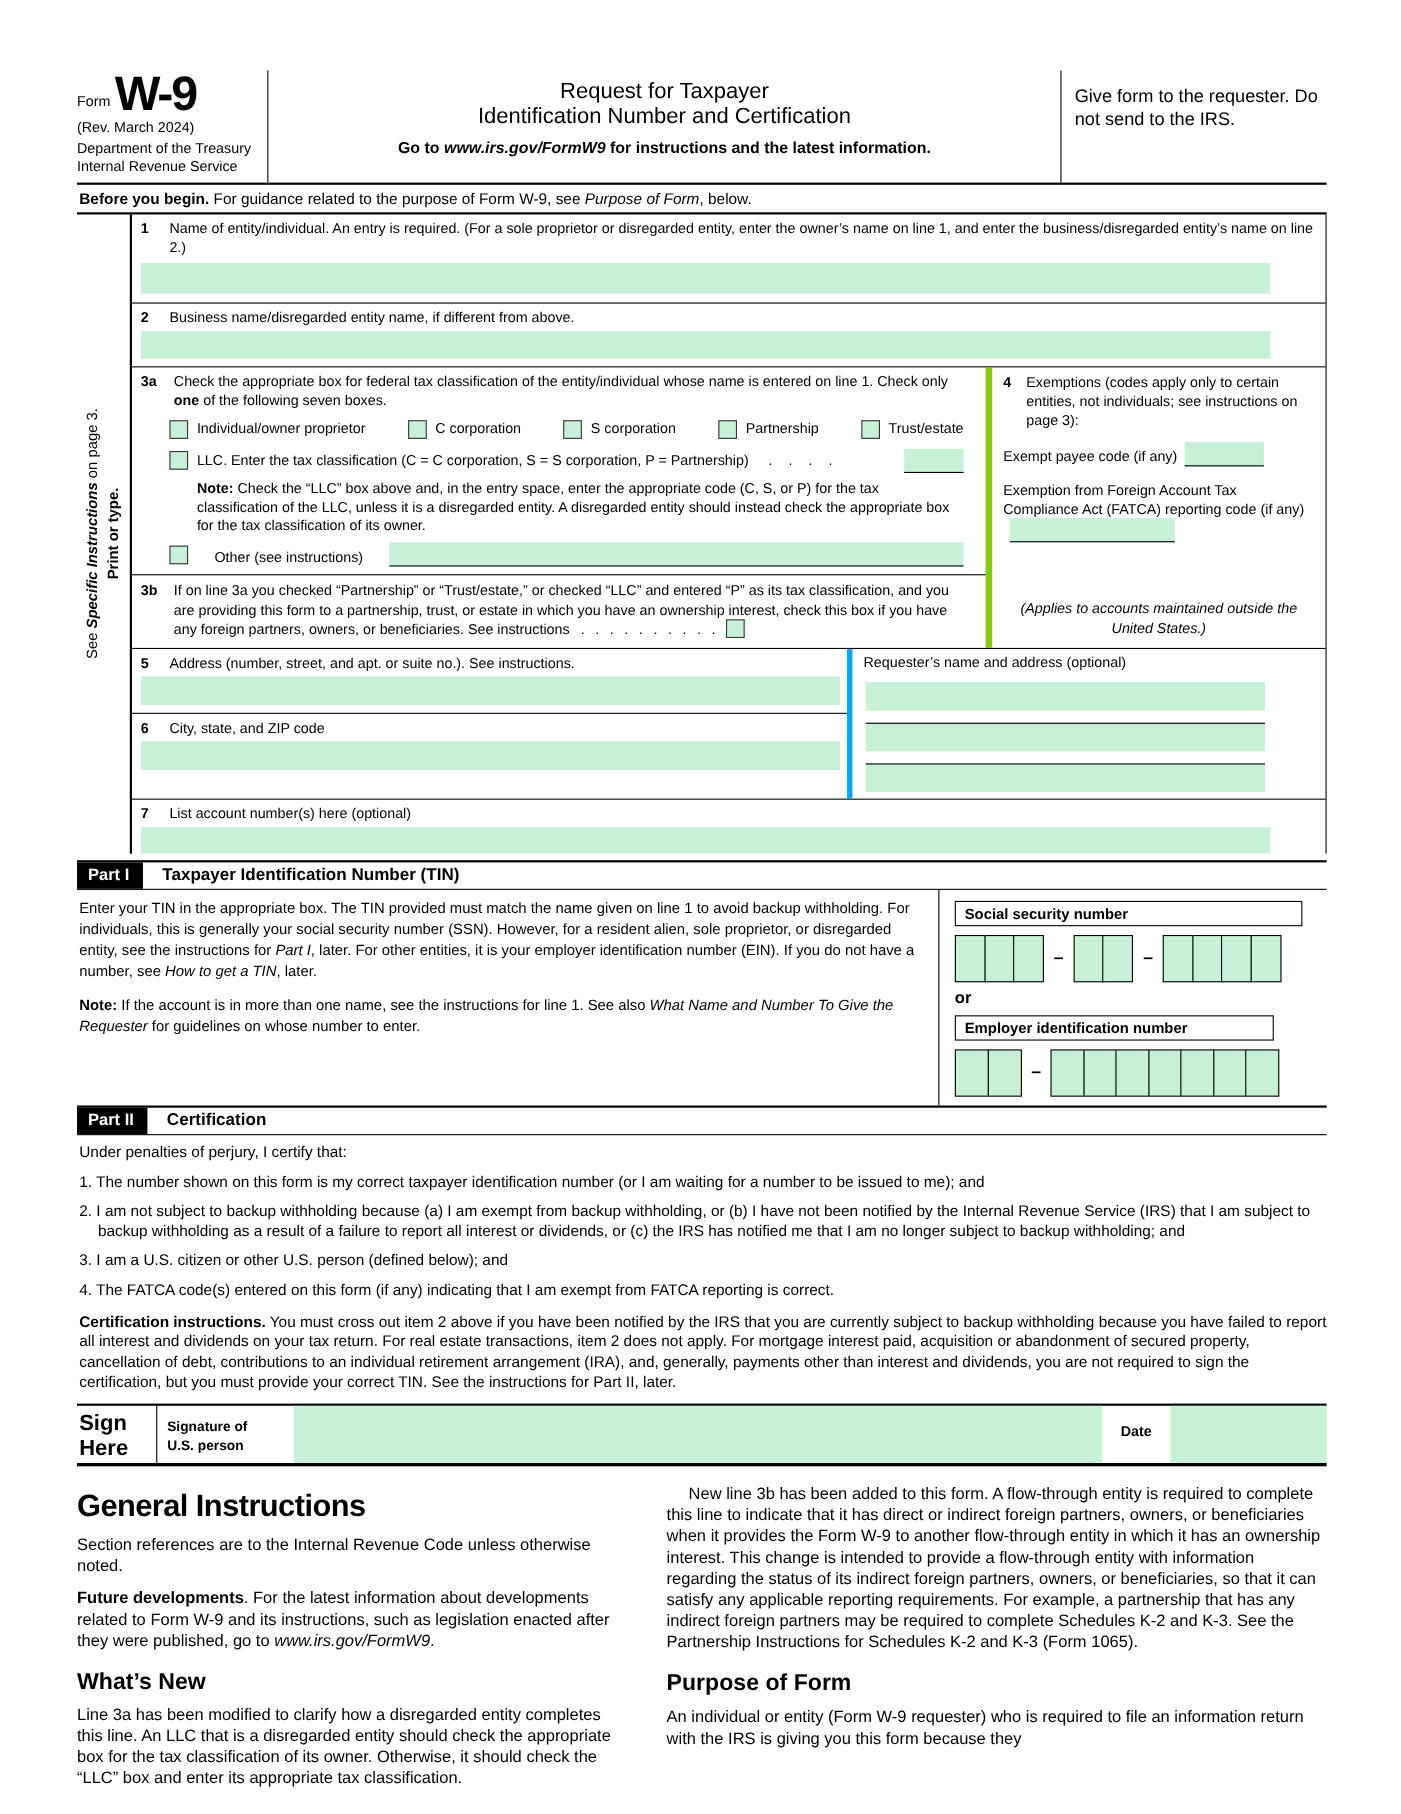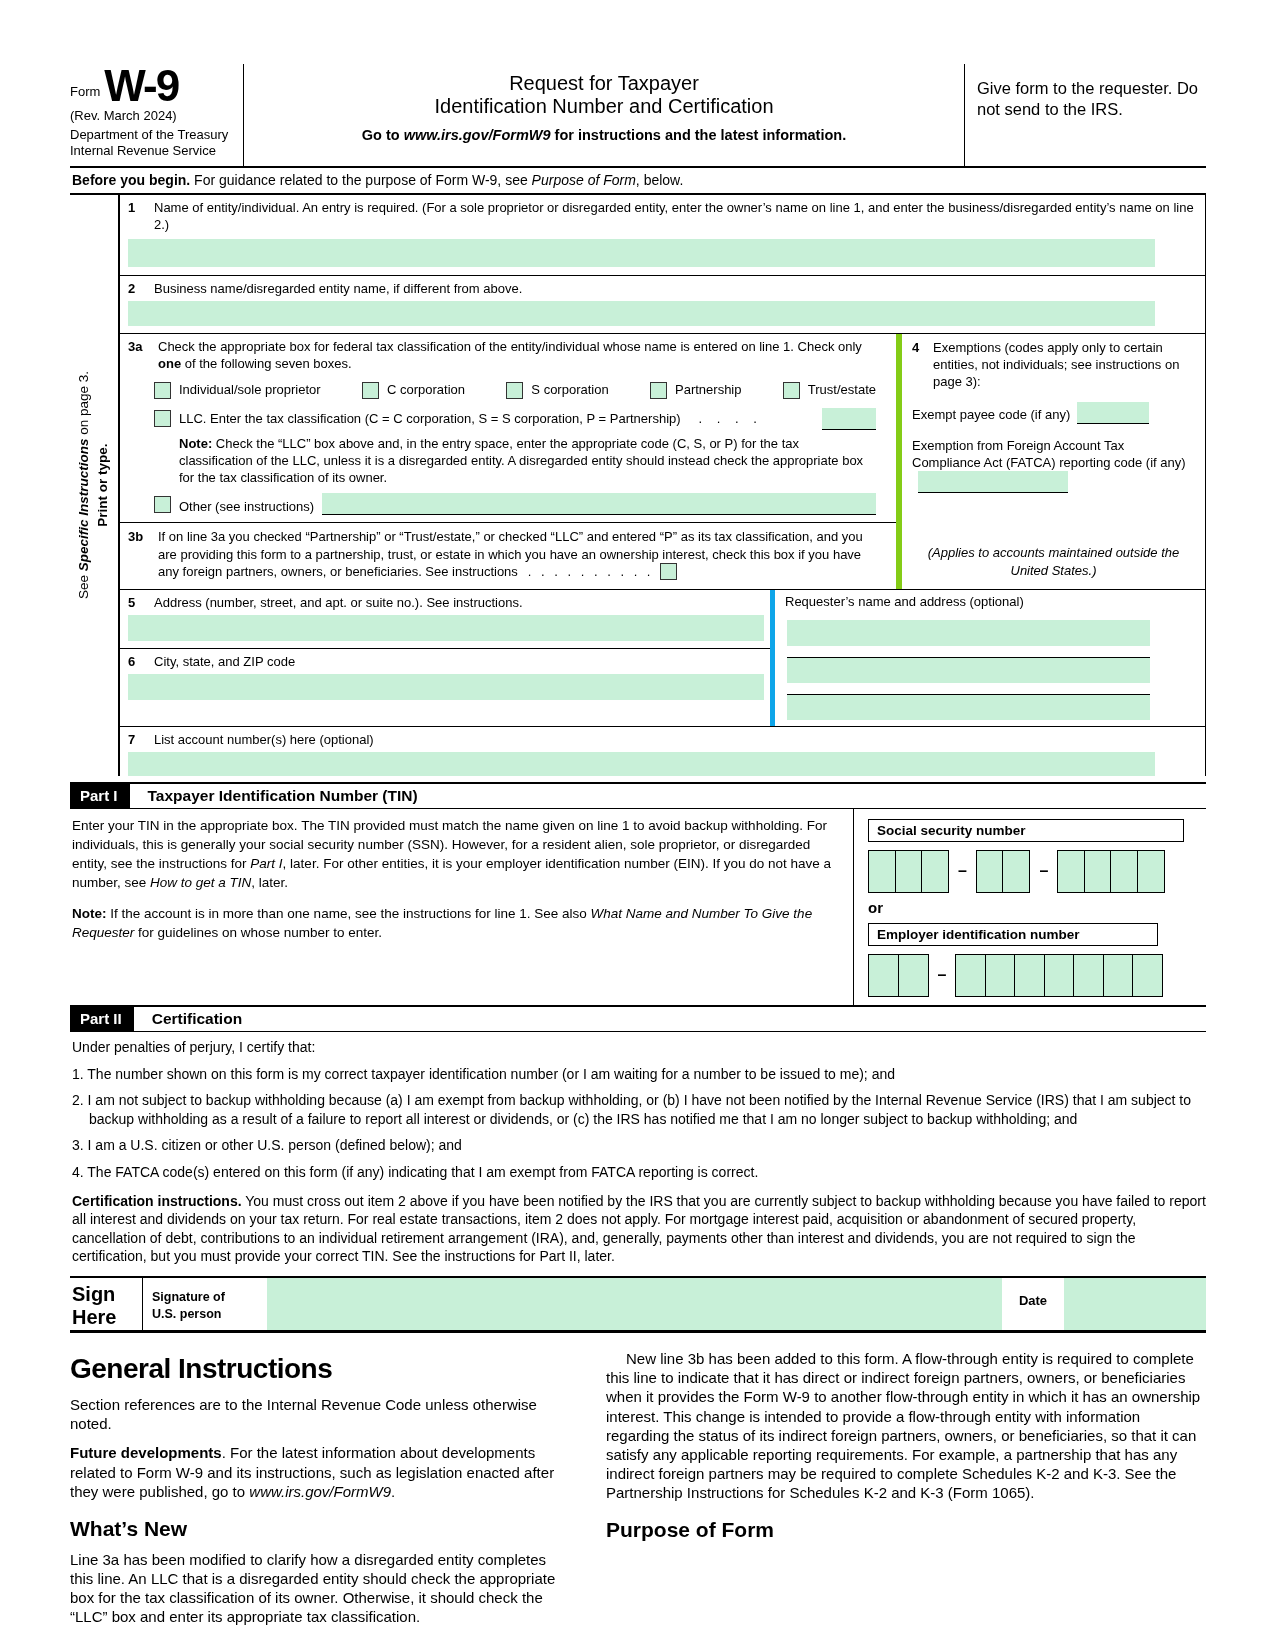--- a/index.html
+++ b/index.html
@@ -55,21 +55,21 @@
   .r3a { padding: 4px 0 0 8px; font-size: 13px; line-height: 1.32; }
   .cbrow { display: flex; justify-content: space-between; margin: 9px 20px 0 26px; }
   .cbitem { display: flex; align-items: center; gap: 8px; font-size: 13px; }
   .cb { width: 17px; height: 17px; background: var(--g); border: 1px solid #333; flex: none; }
   .cb-inline { display: inline-block; vertical-align: -4px; margin-left: 10px; }
   .llcrow { display: flex; align-items: center; gap: 8px; margin: 9px 20px 0 26px; font-size: 13px; }
   .dots { word-spacing: 11px; margin-left: 10px; }
   .dots-3b { word-spacing: 6px; }
   .llc-entry { width: 54px; height: 22px; background: var(--g); border-bottom: 1.5px solid #000; margin-left: auto; }
   .note3a { margin: 5px 20px 0 51px; font-size: 13px; line-height: 1.32; }
-  .otherrow { display: flex; align-items: flex-end; gap: 8px; margin: 7px 20px 7px 26px; font-size: 13px; }
+  .otherrow { display: flex; align-items: flex-end; gap: 24px; margin: 7px 20px 7px 26px; font-size: 13px; }
   .otherrow .cb { align-self: center; }
   .other-entry { flex: 1; height: 22px; background: var(--g); border-bottom: 1.5px solid #000; }
   .r3b { border-top: 1px solid #000; display: flex; padding: 5px 8px 8px 8px; font-size: 13px; line-height: 1.35; }
   .r3r { width: 303px; display: flex; flex-direction: column; padding: 5px 10px 10px 10px; font-size: 13px; line-height: 1.32; }
   .r4head { display: flex; }
   .r4head .rnum { width: 21px; }
   .exempt { margin-top: 11px; display: flex; align-items: flex-end; gap: 7px; }
   .code-box { width: 72px; height: 22px; background: var(--g); border-bottom: 1.5px solid #000; }
   .fatca { margin-top: 13px; }
   .fatca-box { display: inline-block; width: 150px; height: 22px; background: var(--g);
@@ -187,21 +187,21 @@
       <div class="row row3">
         <div class="r3l">
           <div class="r3a">
             <div class="rhead" style="padding:0;">
               <div class="rnum rnum-wide">3a</div>
               <div class="rtext"><span>Check the appropriate box for federal tax classification of the entity/individual whose name is entered on line 1. Check only </span><b>one</b><span> of the following seven boxes.</span></div>
             </div>
             <div class="cbrow">
               <div class="cbitem">
                 <div class="cb"></div>
-                <span>Individual/sole proprietor</span>
+                <span>Individual/owner proprietor</span>
               </div>
               <div class="cbitem">
                 <div class="cb"></div>
                 <span>C corporation</span>
               </div>
               <div class="cbitem">
                 <div class="cb"></div>
                 <span>S corporation</span>
               </div>
               <div class="cbitem">
@@ -352,16 +352,17 @@
     <div class="col-l">
       <div class="h-big">General Instructions</div>
       <p>Section references are to the Internal Revenue Code unless otherwise noted.</p>
       <p><b>Future developments</b><span>. For the latest information about developments related to Form W-9 and its instructions, such as legislation enacted after they were published, go to </span><i>www.irs.gov/FormW9</i><span>.</span></p>
       <div class="h-mid">What’s New</div>
       <p>Line 3a has been modified to clarify how a disregarded entity completes this line. An LLC that is a disregarded entity should check the appropriate box for the tax classification of its owner. Otherwise, it should check the “LLC” box and enter its appropriate tax classification.</p>
     </div>
     <div class="col-r">
       <p class="p-indent">New line 3b has been added to this form. A flow-through entity is required to complete this line to indicate that it has direct or indirect foreign partners, owners, or beneficiaries when it provides the Form W-9 to another flow-through entity in which it has an ownership interest. This change is intended to provide a flow-through entity with information regarding the status of its indirect foreign partners, owners, or beneficiaries, so that it can satisfy any applicable reporting requirements. For example, a partnership that has any indirect foreign partners may be required to complete Schedules K-2 and K-3. See the Partnership Instructions for Schedules K-2 and K-3 (Form 1065).</p>
       <div class="h-mid">Purpose of Form</div>
+      <p>An individual or entity (Form W-9 requester) who is required to file an information return with the IRS is giving you this form because they</p>
     </div>
   </div>
 
 </div>
 
 </body></html>

